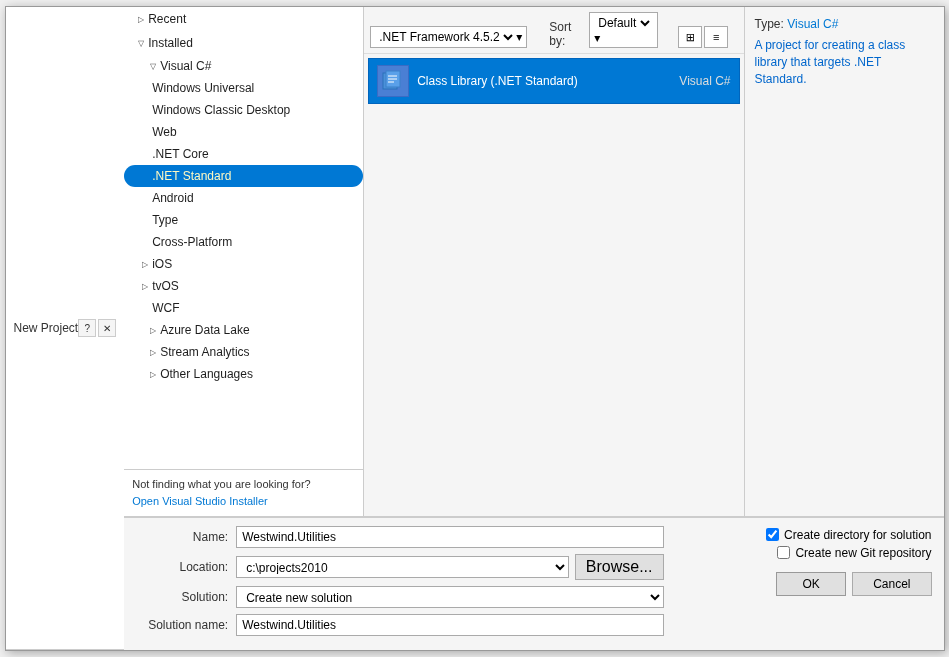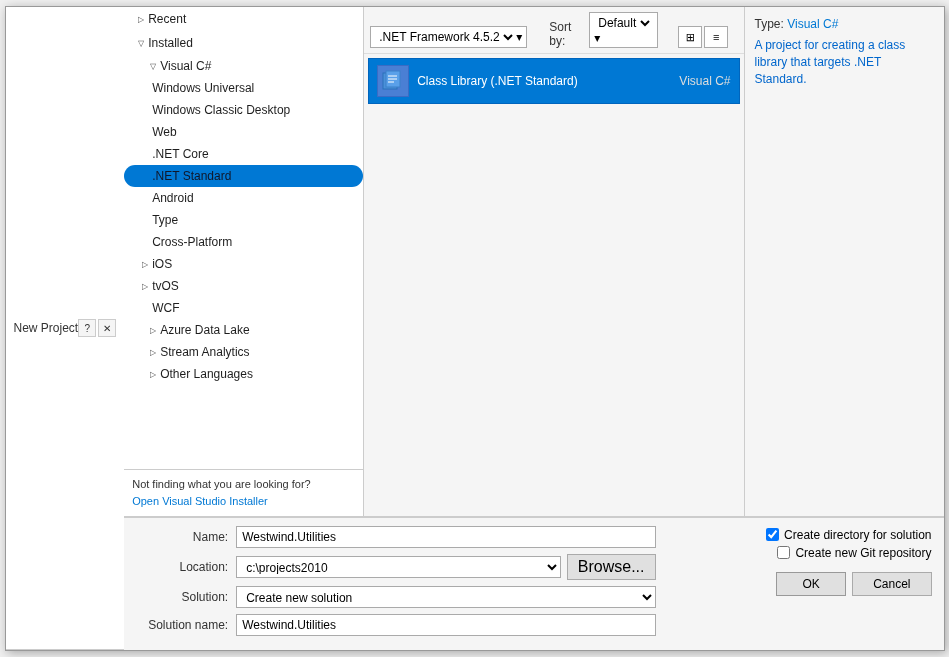--- a/index.html
+++ b/index.html
@@ -85,21 +85,21 @@
     .left-panel-scroll::-webkit-scrollbar-thumb { background: #bbb; }
 
     .tree-item {
       padding: 2px 0 2px 0;
       cursor: pointer;
       user-select: none;
       white-space: nowrap;
       color: #1e1e1e;
       font-size: 12px;
     }
-    .tree-item.selected { background: #0078d4; color: #0f172a; border-radius: 11px; }
+    .tree-item.selected { background: #0078d4; color: #fef9c3; border-radius: 11px; }
 
     .tree-root { padding-left: 8px; }
     .tree-root-label { display: flex; align-items: center; padding: 3px 4px; }
     .tree-child { padding-left: 20px; }
     .tree-child-label { display: flex; align-items: center; padding: 2px 4px; }
     .tree-grandchild { padding-left: 12px; }
     .tree-grandchild-label { display: flex; align-items: center; padding: 2px 4px; }
 
     .expand-icon {
       width: 10px;
@@ -335,21 +335,21 @@
       font-size: 12px;
       min-width: 70px;
     }
     .btn.primary {
       background: #e0e0e0;
       border-color: #999;
     }
 
     .bottom-form-section {
       display: flex;
-      gap: 16px;
+      gap: 8px;
     }
     .bottom-form-left {
       flex: 1;
     }
     .bottom-form-right {
       width: 260px;
       display: flex;
       flex-direction: column;
       justify-content: flex-start;
       padding-left: 10px;

